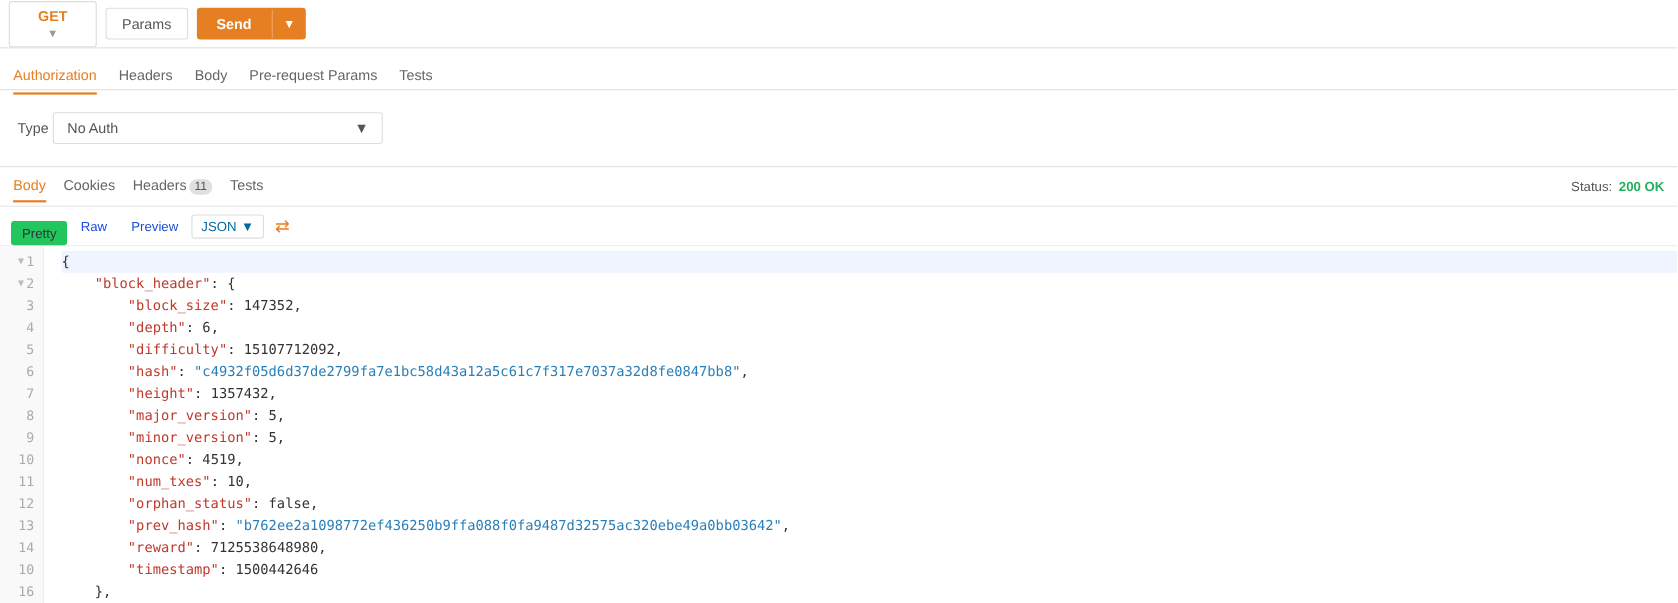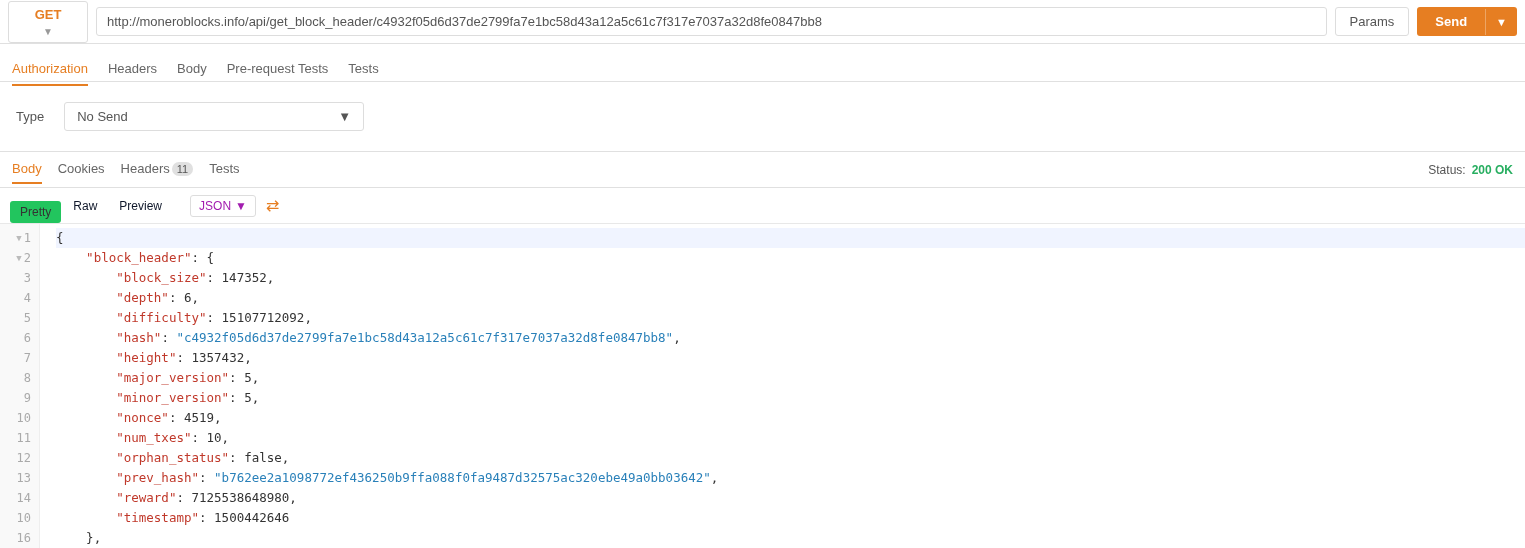--- a/index.html
+++ b/index.html
@@ -92,21 +92,21 @@
       border-bottom: 2px solid #e67e22;
       font-weight: 500;
     }
 
     
     .auth-section {
       padding: 20px 16px;
       border-bottom: 1px solid #e0e0e0;
       display: flex;
       align-items: center;
-      gap: 20px;
+      gap: 4px;
     }
     .auth-type-label {
       font-size: 13px;
       color: #555;
     }
     .auth-type-select {
       display: flex;
       align-items: center;
       border: 1px solid #ddd;
       border-radius: 3px;
@@ -168,42 +168,42 @@
       padding: 0 10px;
       gap: 2px;
       border-bottom: 1px solid #e8e8e8;
       background: #fff;
     }
     .fmt-btn {
       padding: 4px 10px;
       font-size: 12px;
       border: none;
       background: transparent;
-      color: #0f172a;
+      color: #1d4ed8;
       cursor: pointer;
       border-radius: 3px;
     }
     .fmt-btn.active {
       background: #22c55e;
       color: #333;
       font-weight: 500;
       margin-top: 12px;
     }
     .fmt-select {
       display: flex;
       align-items: center;
       gap: 4px;
       border: 1px solid #ddd;
       border-radius: 3px;
       padding: 3px 8px;
       font-size: 12px;
-      color: #a21caf;
-      background: #fff;
-      cursor: pointer;
-      margin-left: 16px;
+      color: #0369a1;
+      background: #fff;
+      cursor: pointer;
+      margin-left: 0;
     }
     .wrap-icon {
       color: #e67e22;
       font-size: 16px;
       margin-left: 8px;
       cursor: pointer;
     }
 
     
     .code-view {
@@ -253,40 +253,39 @@
     .line-highlight { background: #f0f4ff; display: block; }
   </style>
 </head>
 <body>
 
 <div class="top-bar">
   <div class="method-select">
     <span>GET</span>
     <span class="chevron">▼</span>
   </div>
-  <input class="url-bar" type="text" value="http://moneroblocks.info/api/get_block_header/c4932f05d6d37de2799fa7e1bc58d43a12a5c61c7f317e7037a32d8fe0847bb8" style="">
   <button class="params-btn">Params</button>
   <button class="send-btn">
     <span class="send-label">Send</span>
     <span class="send-arrow">▼</span>
   </button>
 </div>
 
 <div class="req-tabs">
   <div class="req-tab active">Authorization</div>
   <div class="req-tab">Headers</div>
   <div class="req-tab">Body</div>
-  <div class="req-tab">Pre-request Tests</div>
+  <div class="req-tab">Pre-request Params</div>
   <div class="req-tab">Tests</div>
 </div>
 
 <div class="auth-section">
   <span class="auth-type-label">Type</span>
   <div class="auth-type-select">
-    <span>No Send</span>
+    <span>No Auth</span>
     <span>▼</span>
   </div>
 </div>
 
 <div class="resp-tabs-bar">
   <div class="resp-tab active">Body</div>
   <div class="resp-tab">Cookies</div>
   <div class="resp-tab">
     <span>Headers</span><span class="badge">11</span>
   </div>

